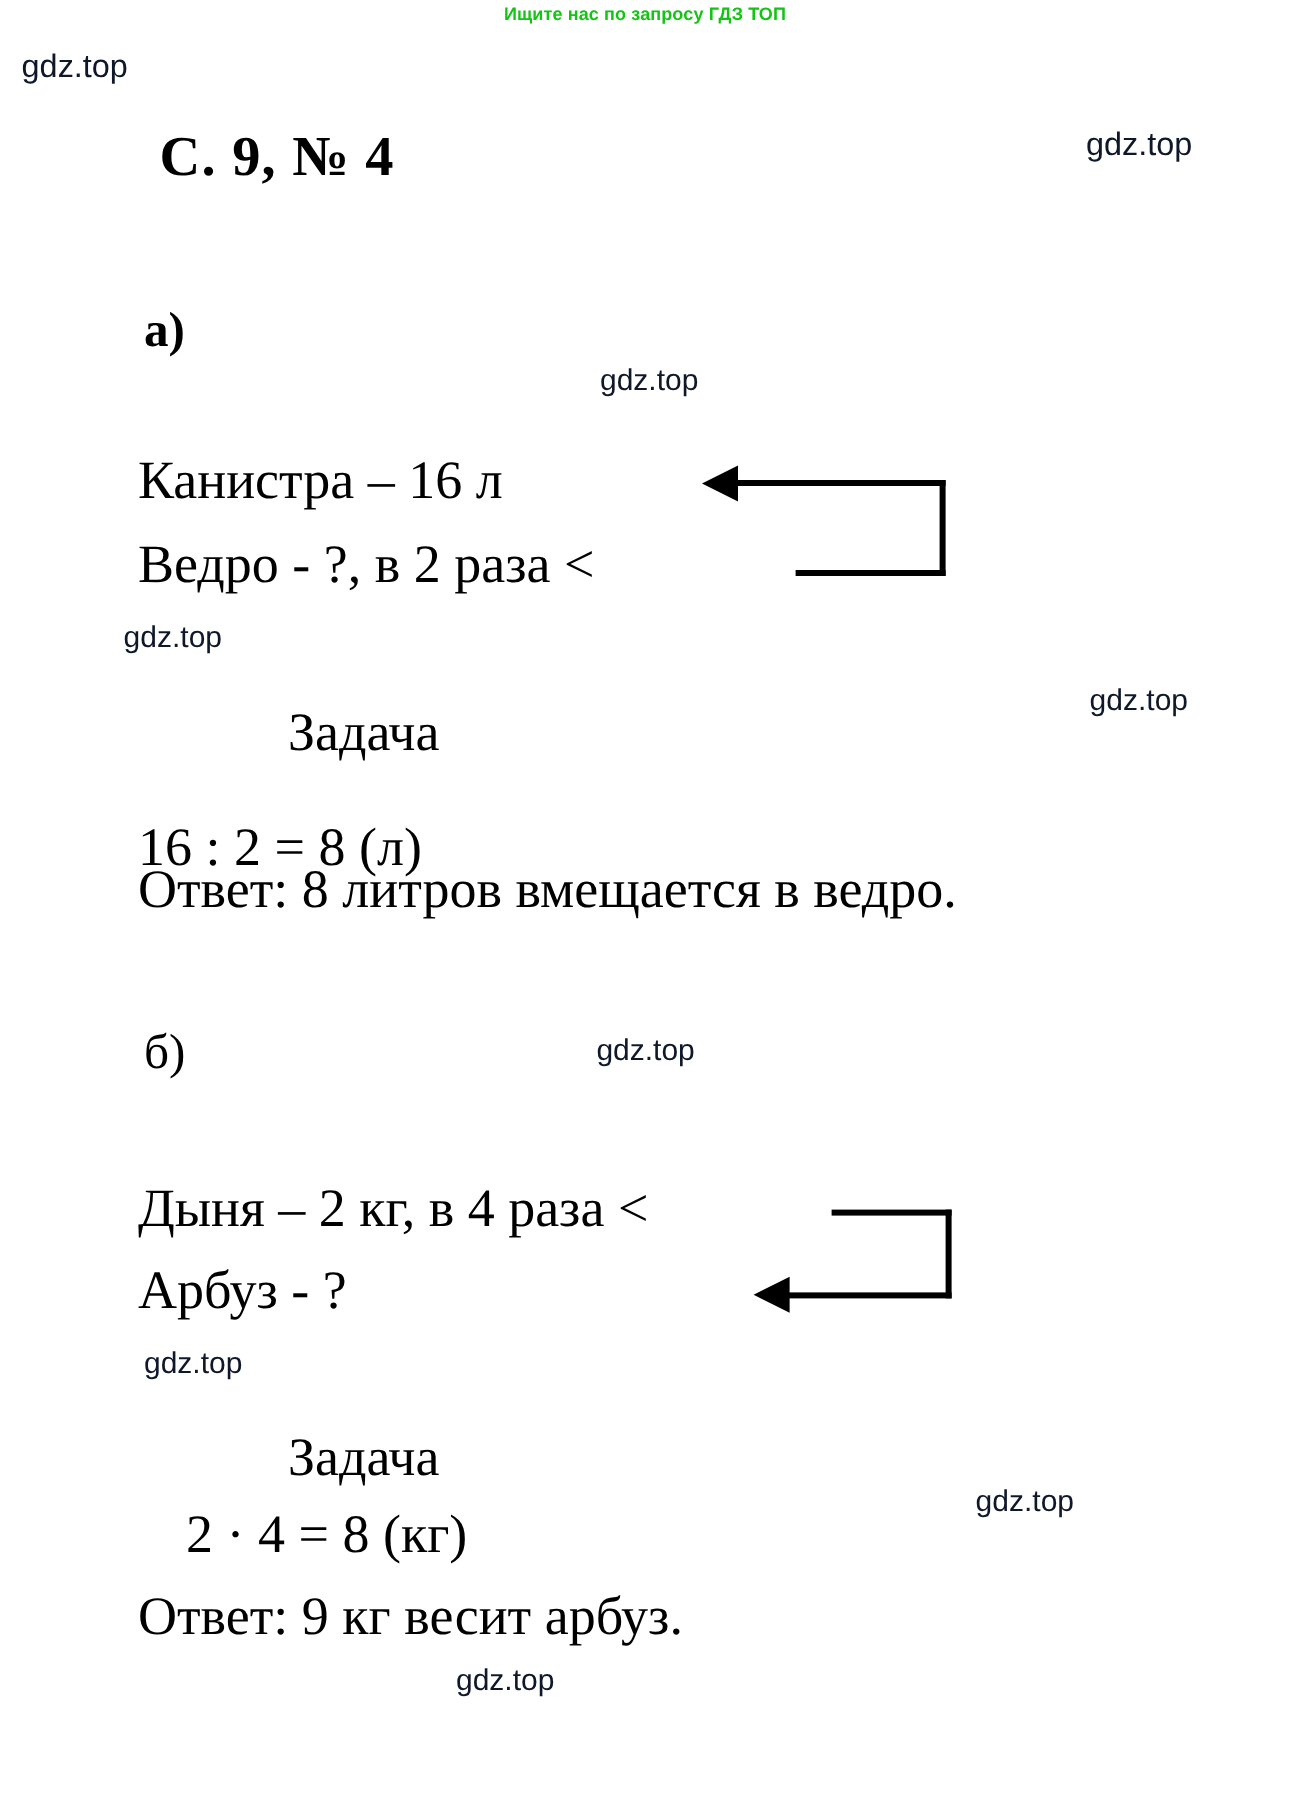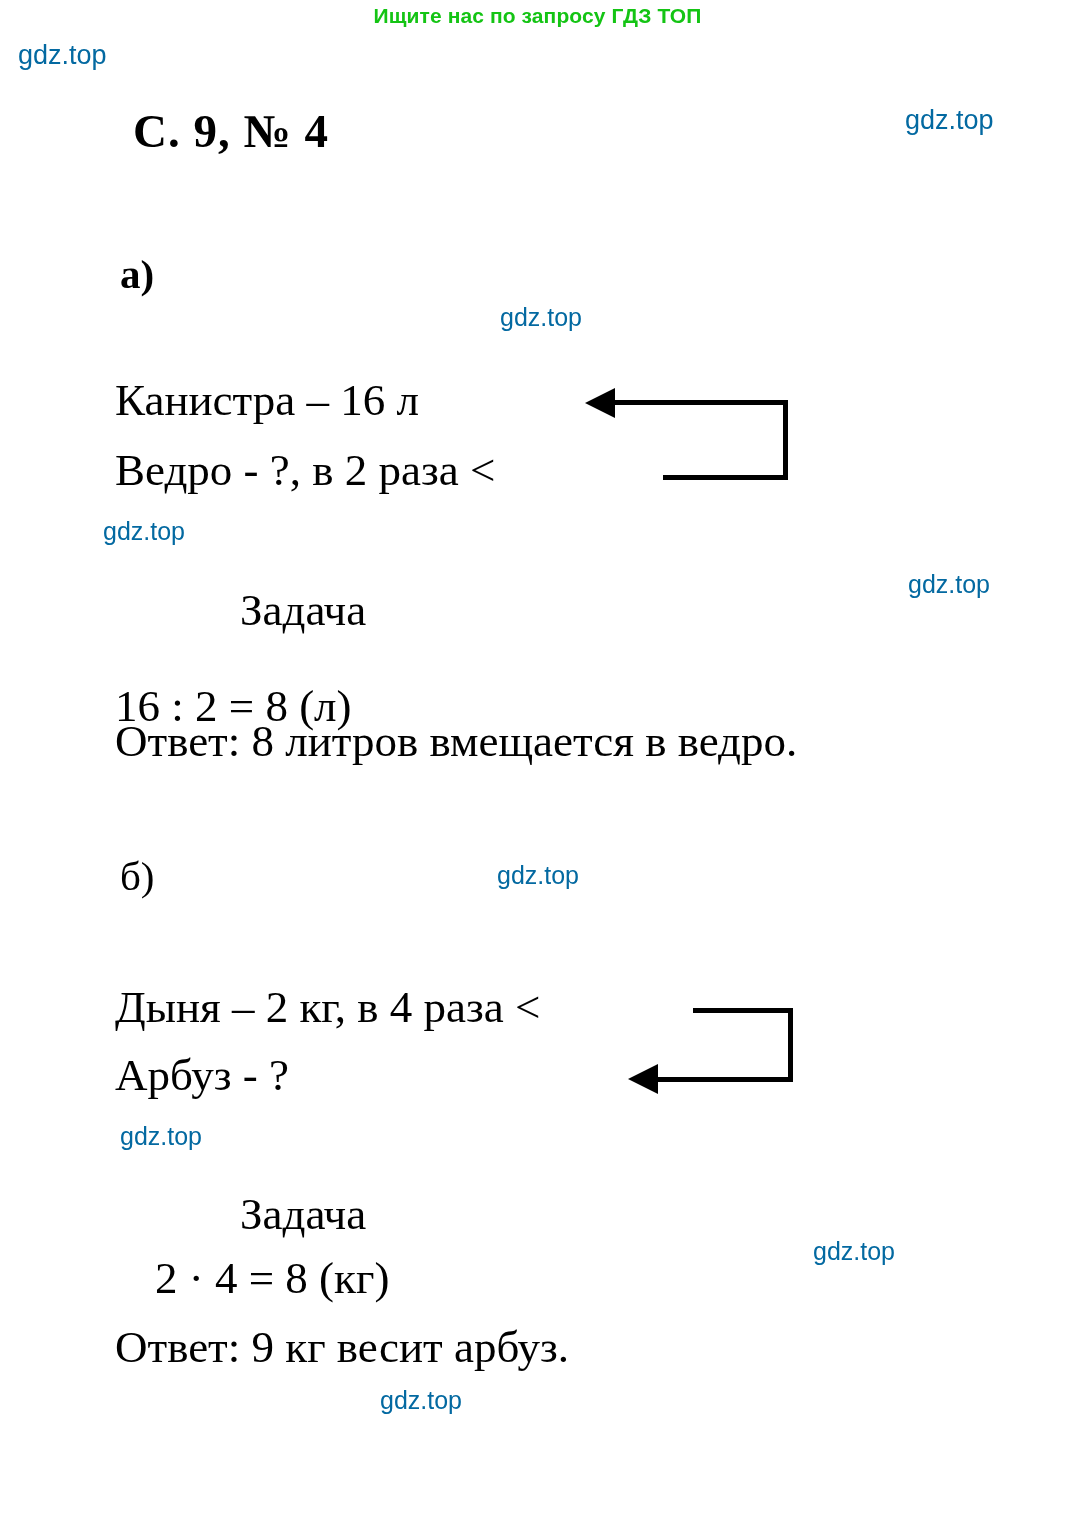--- a/index.html
+++ b/index.html
@@ -21,21 +21,21 @@
   }
 
   
   .promo-top {
     position: absolute;
     top: 4px;
     left: 0;
     width: 100%;
     text-align: center;
     font-family: "Liberation Sans", "DejaVu Sans", sans-serif;
-    font-size: 21px;
+    font-size: 15px;
     font-weight: bold;
     color: #14c414;
     letter-spacing: 0.1px;
   }
   .promo-bottom {
     position: absolute;
     bottom: 12px;
     left: 0;
     width: 100%;
     text-align: center;
@@ -43,21 +43,21 @@
     font-size: 17px;
     font-weight: bold;
     color: #5b127f;
     letter-spacing: 0.3px;
   }
 
   
   .wm {
     position: absolute;
     font-family: "Liberation Sans", "DejaVu Sans", sans-serif;
-    color: #0369a1;
+    color: #0f172a;
     white-space: nowrap;
   }
 
   
   .title {
     position: absolute;
     left: 118px;
     top: 104px;
     font-size: 47px;
     font-weight: bold;

